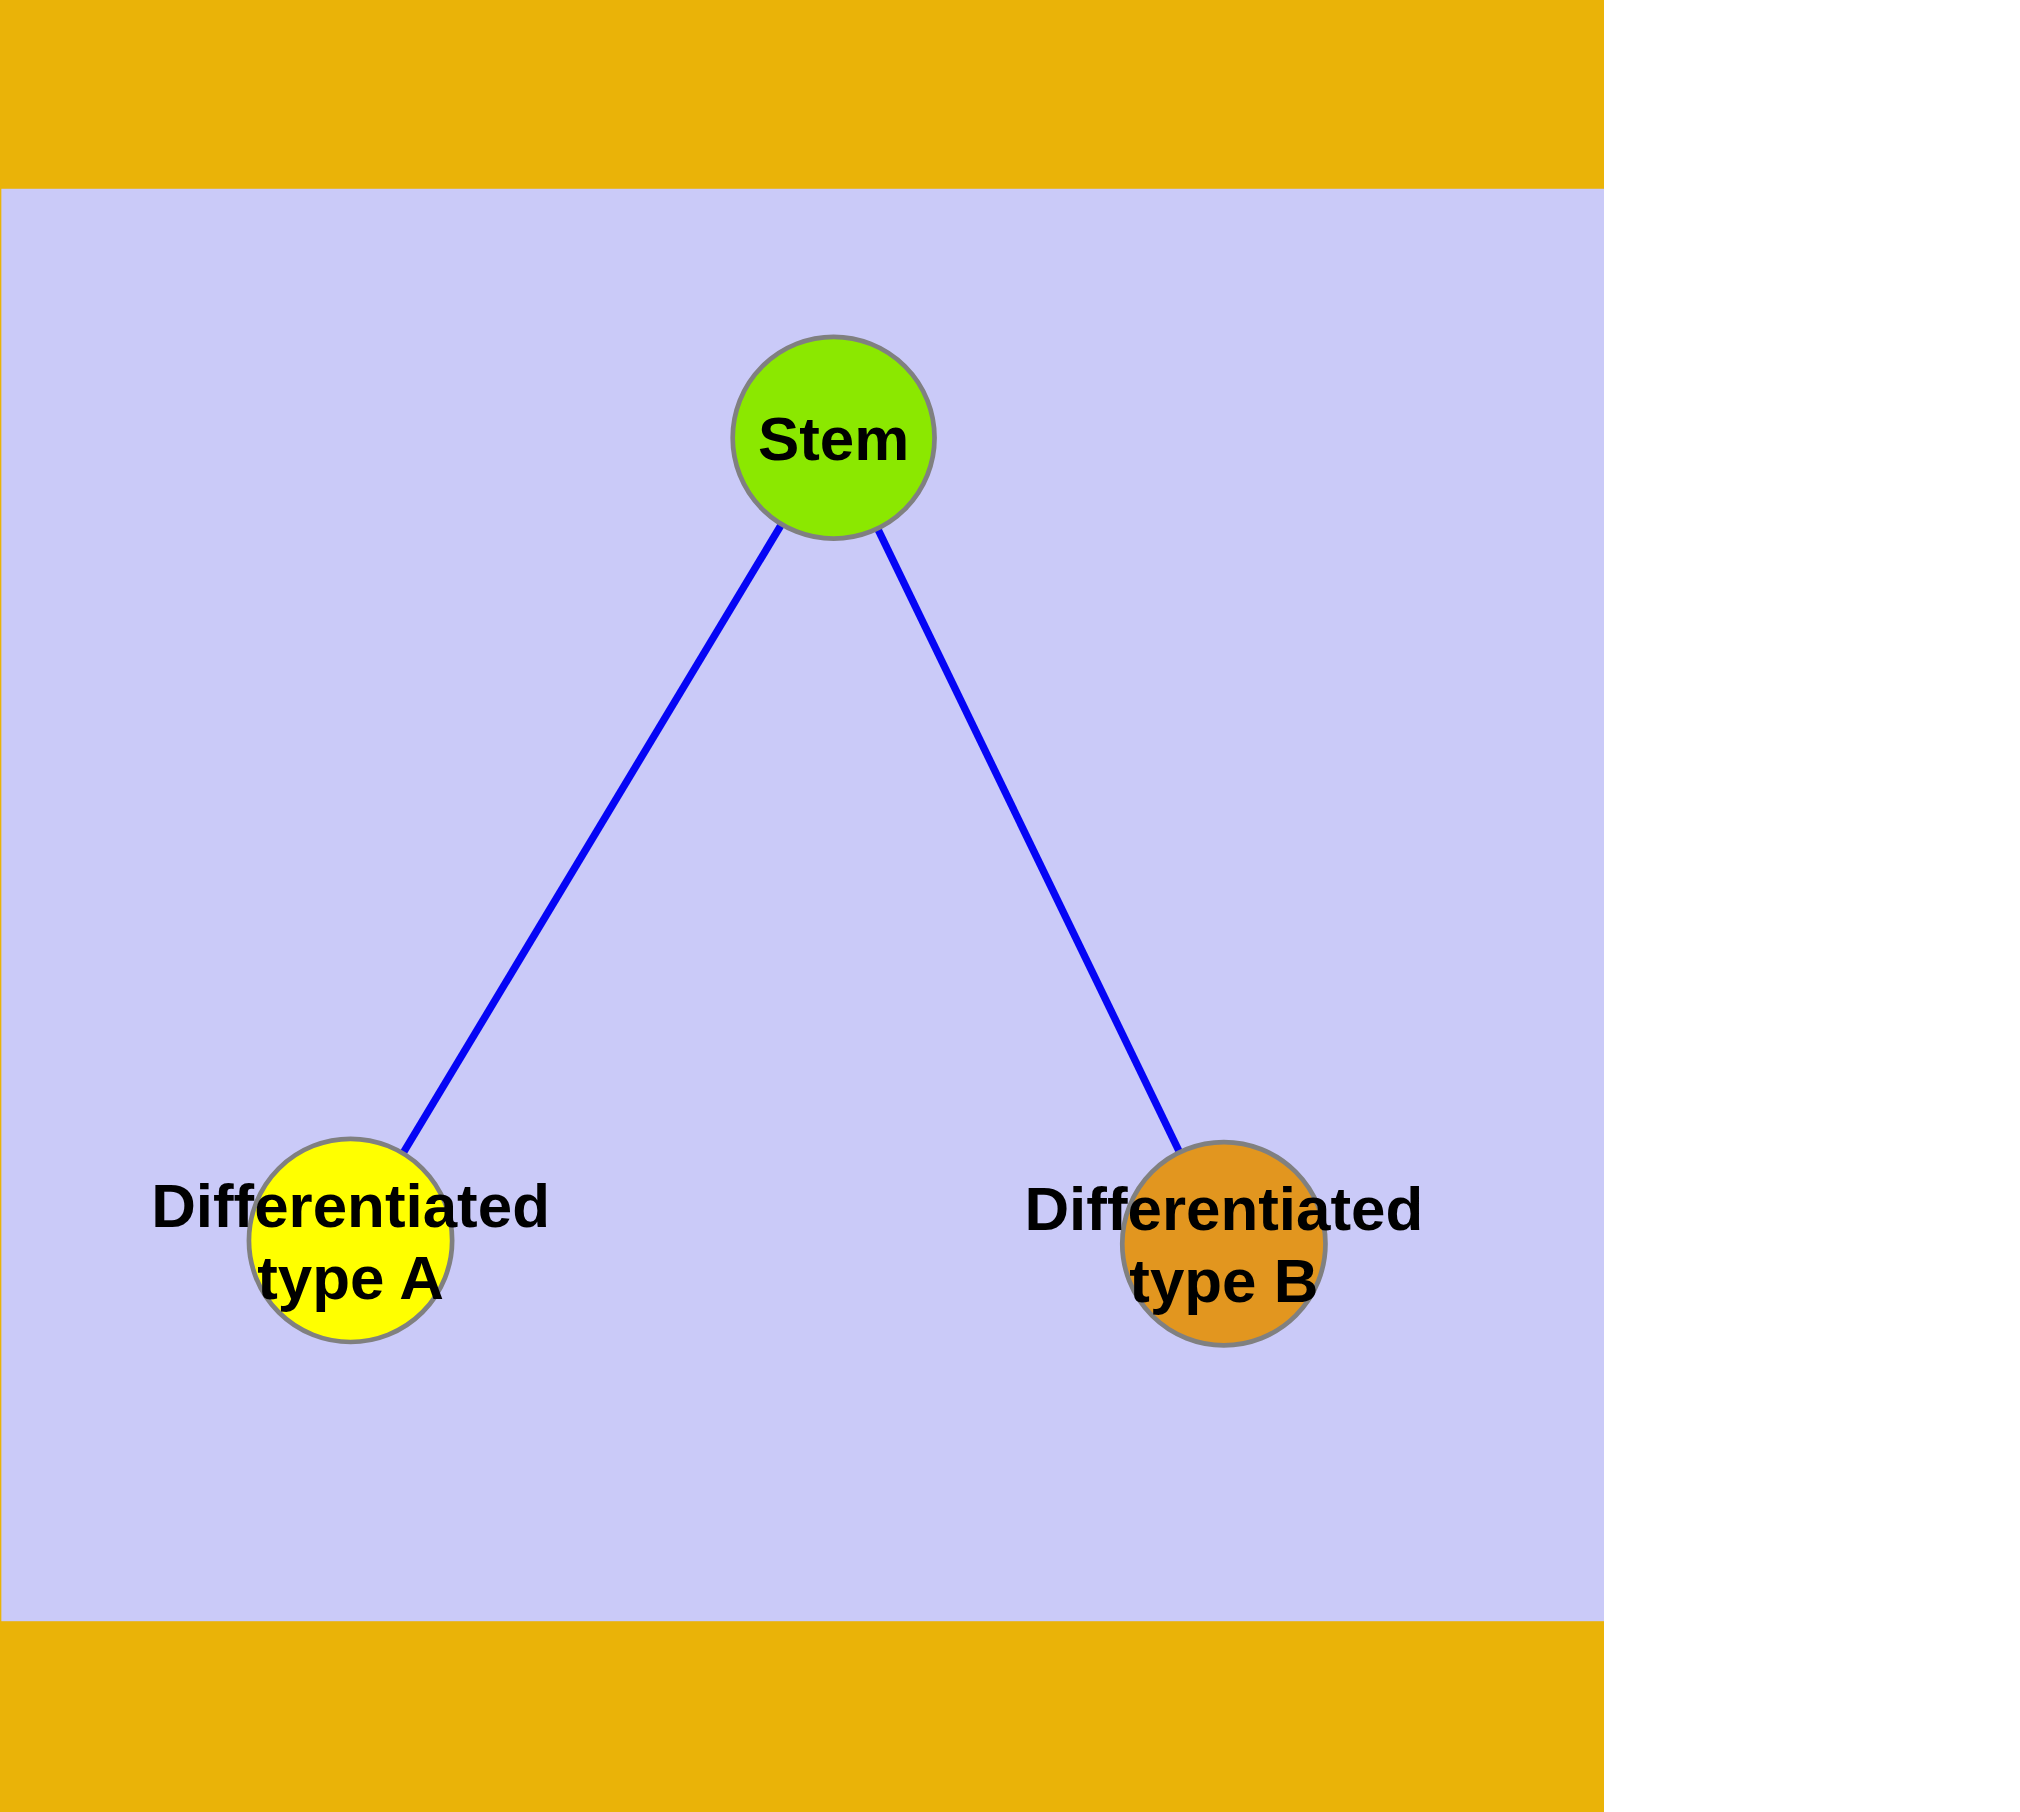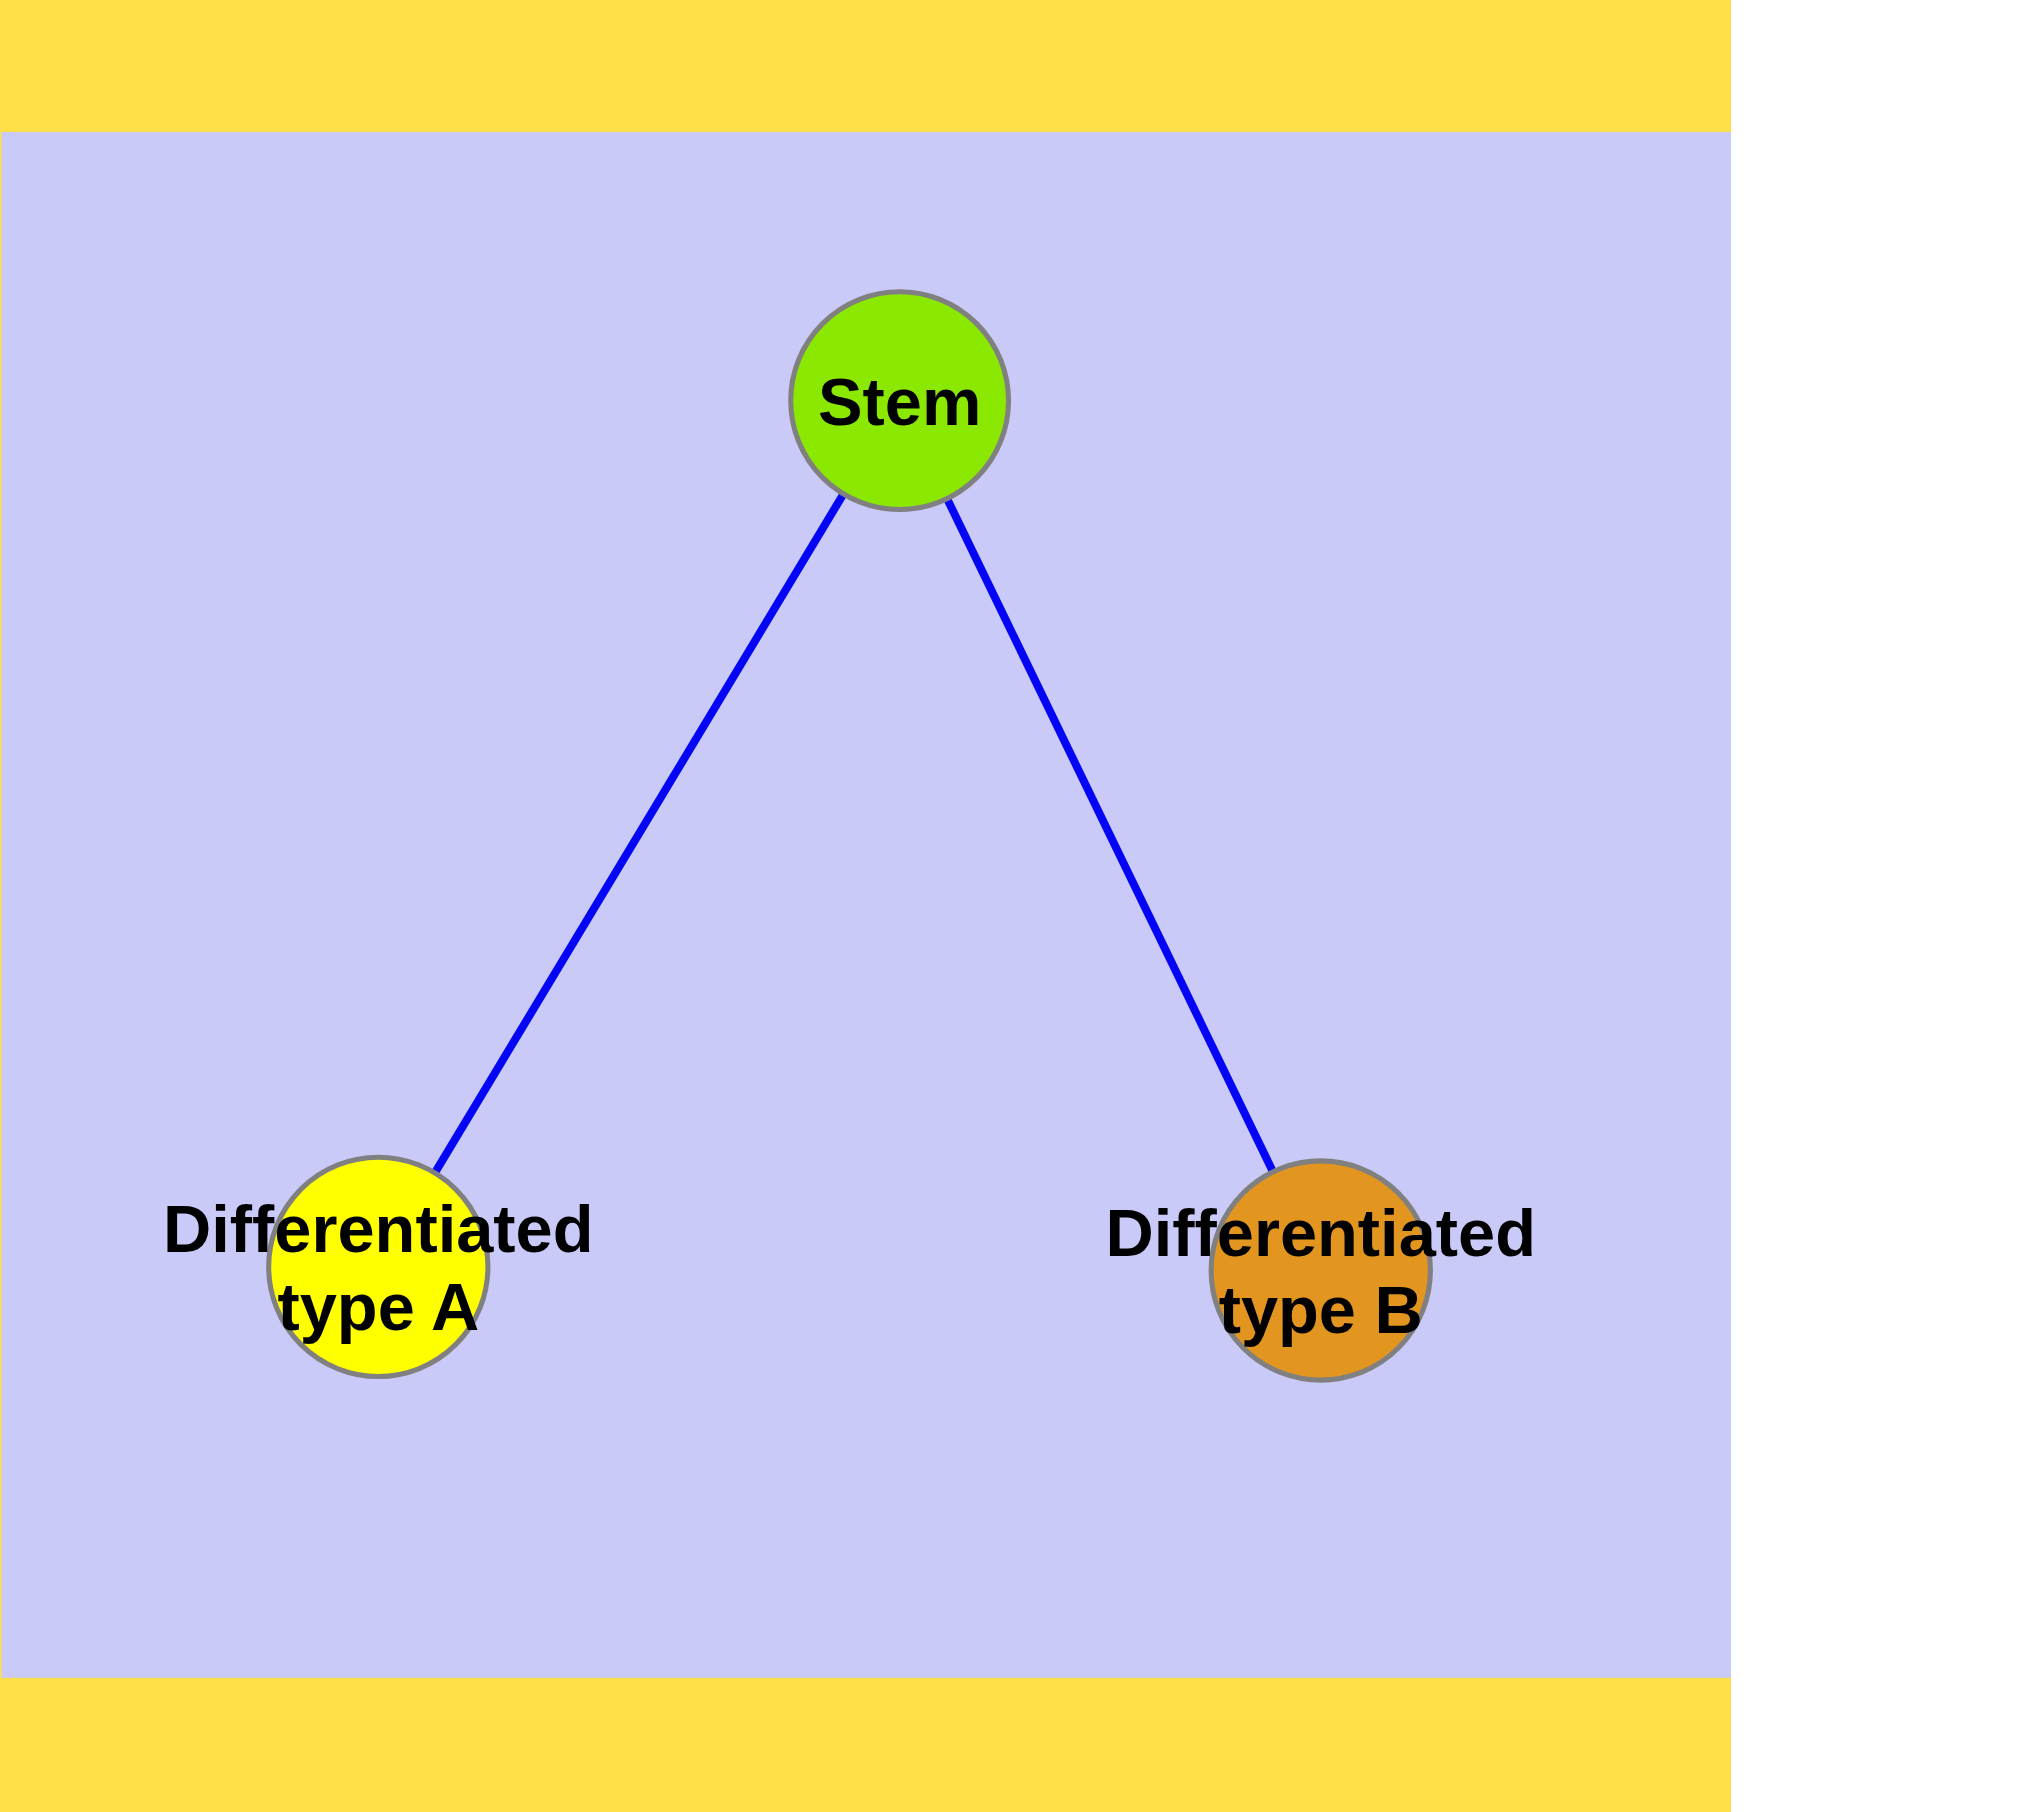--- a/index.html
+++ b/index.html
@@ -2,23 +2,23 @@
 <html style="font-size:13.6px"><head>
 <meta charset="utf-8">
 <style>
   html, body {
     margin: 0;
     padding: 0;
     background: #ffffff;
   }
   .stage {
     position: relative;
-    width: 1731px;
+    width: 1604px;
     height: 1812px;
-    background: #fde047;
+    background: #eab308;
     overflow: hidden;
   }
   svg.graph {
     display: block;
     width: 100%;
     height: 100%;
   }
   .node-label {
     font-family: "Liberation Sans", "DejaVu Sans", sans-serif;
     font-weight: 700;

